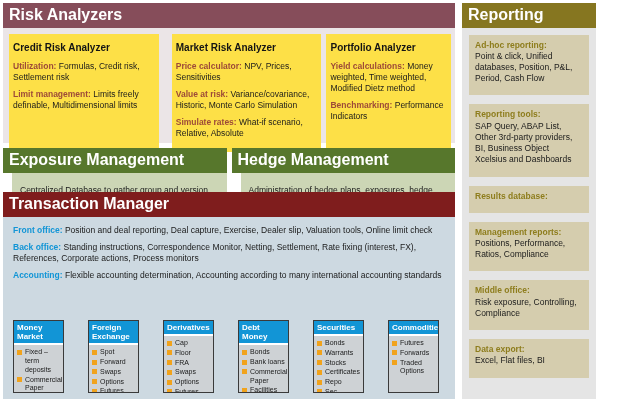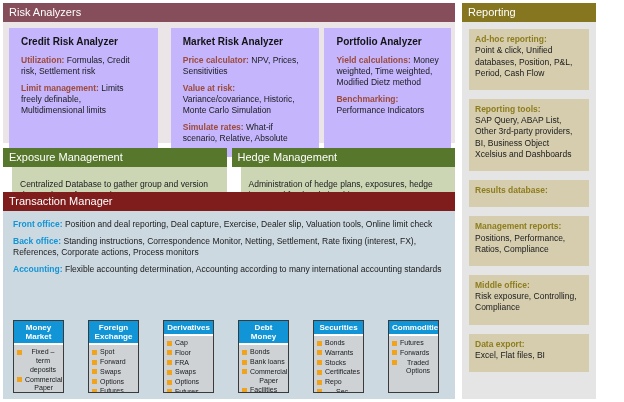--- a/index.html
+++ b/index.html
@@ -6,47 +6,47 @@
   body{
     width:624px;height:402px;overflow:hidden;background:#ffffff;
     font-family:"Liberation Sans",sans-serif;color:#1a1a1a;
     -webkit-font-smoothing:antialiased;
   }
   .layout{display:flex;width:624px;height:402px;box-sizing:border-box;padding:3px;}
   .main{width:452px;flex:none;display:flex;flex-direction:column;}
   .spacer{width:7px;flex:none;}
   .sidebar{width:134px;flex:none;background:#e5e5e5;overflow:hidden;}
 
-  .sec-h{font-size:11px;font-weight:normal;color:#ffffff;padding:3px 6px 4px 6px;line-height:1.1;}
+  .sec-h{font-size:16px;font-weight:bold;color:#ffffff;padding:3px 6px 4px 6px;line-height:1.1;}
 
   
   .risk{height:140px;background:#ebe5e7;margin-bottom:5px;display:flex;flex-direction:column;}
   .risk-h{background:#864d5a;}
   .risk-body{flex:1;display:flex;gap:5px;padding:6px 4px 6px 6px;}
-  .risk-box{background:#c4b5fd;padding:7px 12px;font-size:8.5px;line-height:1.3;overflow:hidden;}
+  .risk-box{background:#fde047;padding:7px 4px;font-size:8.5px;line-height:1.3;overflow:hidden;}
   .risk-box.b0{flex:1.18;}
   .risk-box.b1{flex:1.18;margin-left:8px;}
   .risk-box.b2{flex:0.97;}
   .box-title{font-size:10px;font-weight:bold;margin-bottom:7px;color:#141414;}
   .entry{margin:0 0 6px 0;}
   .rl{font-weight:bold;color:#9d4a38;}
 
   
   .mgmt-row{display:flex;gap:5px;margin-bottom:5px;height:39px;border-radius:7px;}
   .mgmt{flex:1;display:flex;flex-direction:column;}
   .green-h{background:#57772c;}
   .mgmt-body{flex:1;background:#ccd6b5;font-size:8.5px;line-height:1.3;padding:12px 8px;margin-left:9px;}
 
   
   .tm{flex:1;display:flex;flex-direction:column;}
   .tm-h{background:#7f1d1d;}
   .tm-body{flex:1;background:#cdd9e1;padding:2px 0 6px 0;display:flex;flex-direction:column;overflow:hidden;}
   .tm-entry{margin:6px 10px 0 10px;font-size:8.5px;line-height:1.3;}
   .bl{font-weight:bold;color:#1295d6;}
-  .products{display:flex;gap:24px;margin:auto 16px 0 10px;height:73px;text-align:center;}
+  .products{display:flex;gap:24px;margin:auto 16px 0 10px;height:73px;}
   .product{flex:1;border:1px solid #3a3a3a;background:#ced2d5;display:flex;flex-direction:column;overflow:hidden;}
   .product-h{background:#1295d6;color:#fff;font-weight:bold;font-size:8px;line-height:1.15;padding:2px 3px;border-bottom:2px solid #ffffff;}
   .product-items{flex:1;padding:3px 2px 2px 3px;}
   .pi{display:flex;font-size:7px;line-height:1.25;margin-bottom:1px;}
   .bullet{flex:none;width:5px;height:5px;background:#f1a31c;margin:1.5px 3px 0 0;}
 
   
   .gold-h{background:#867620;margin-bottom:7px;}
   .rep-item{background:#d5cdae;margin:0 7px 9px 7px;padding:5px 6px 11px 6px;font-size:8.5px;line-height:1.32;}
   .gl{font-weight:bold;color:#8e7d1d;}

